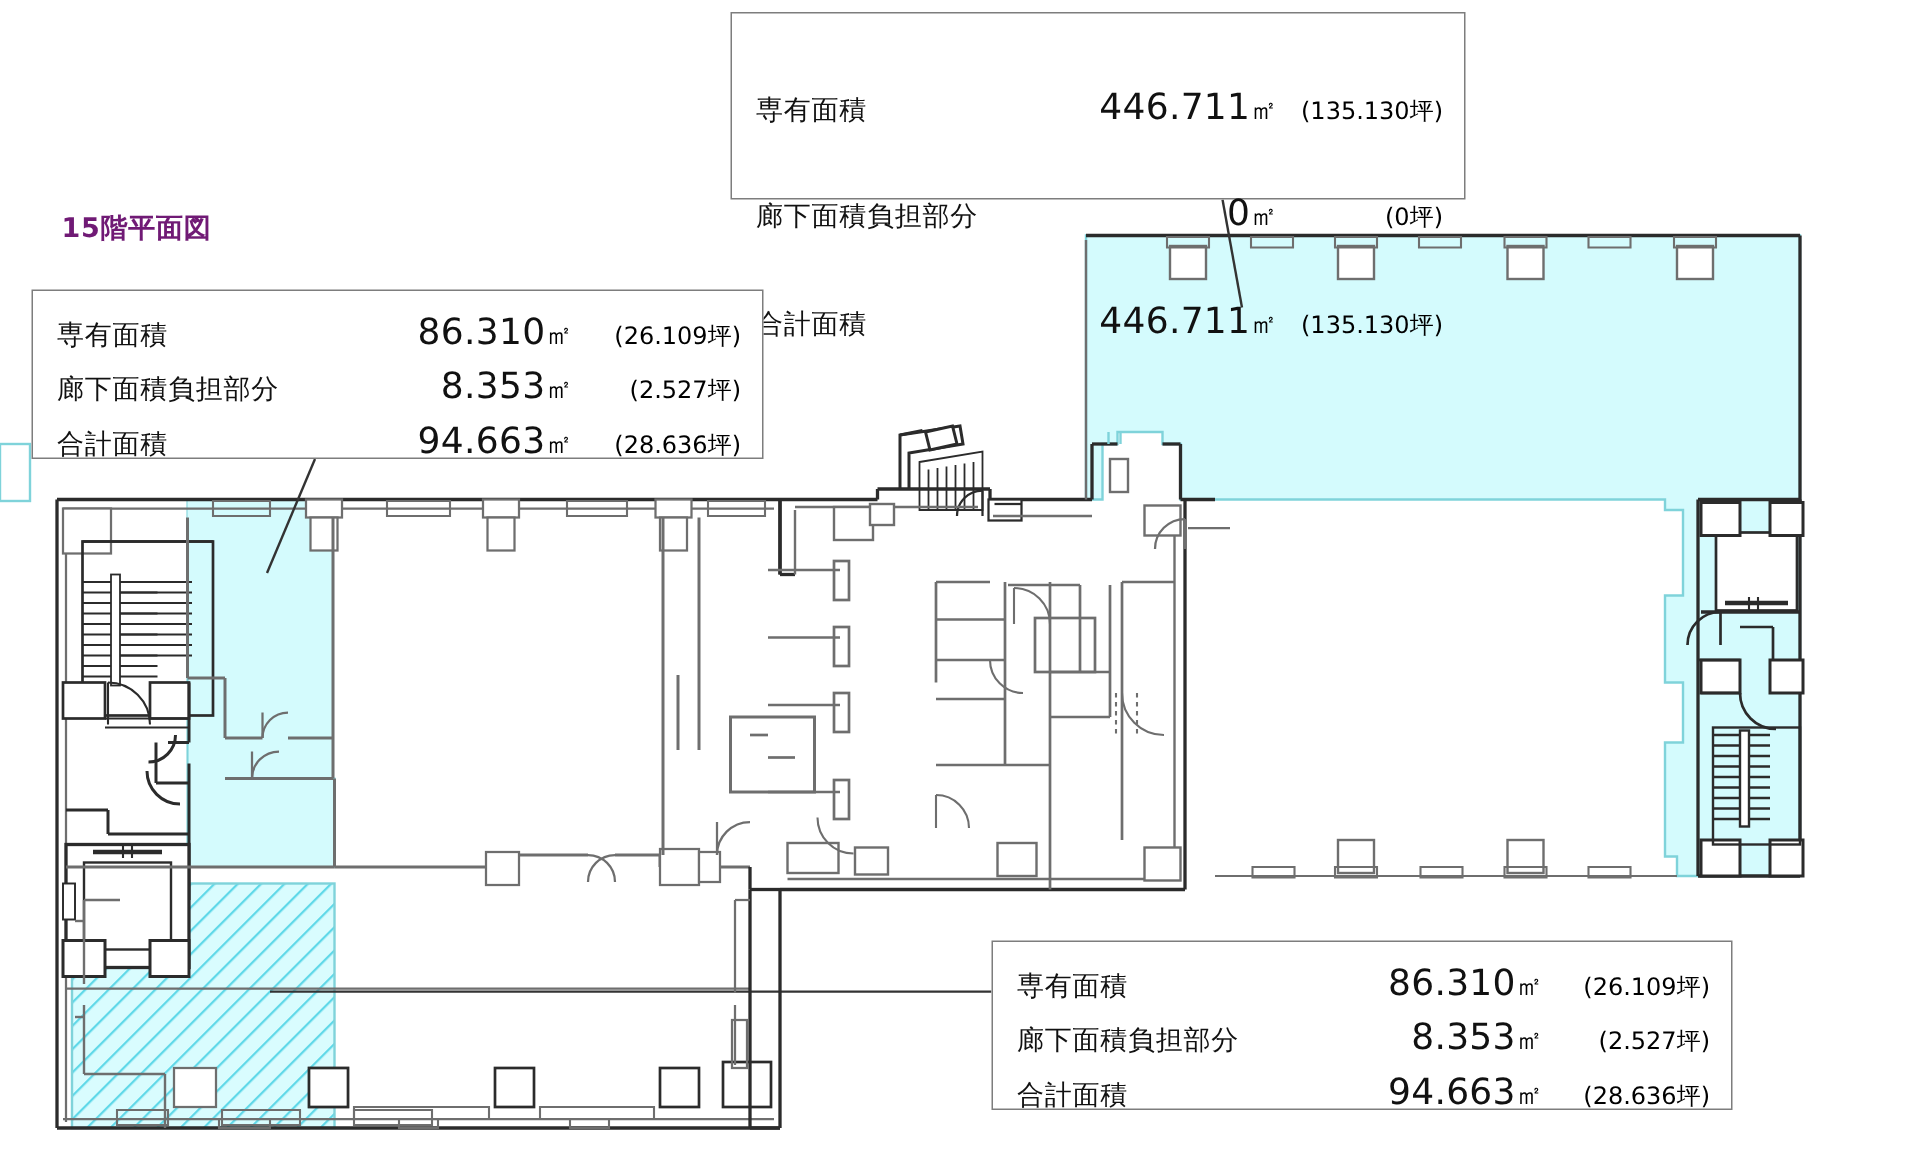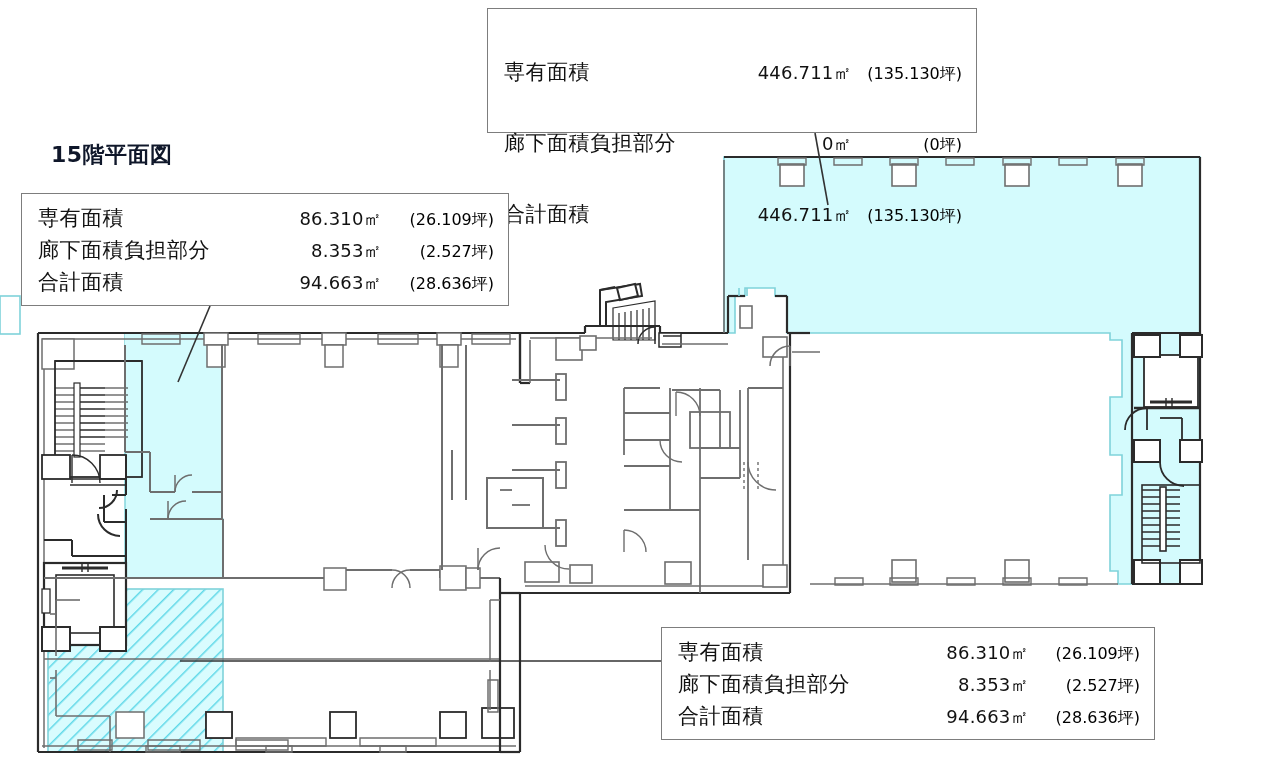--- a/index.html
+++ b/index.html
@@ -18,50 +18,50 @@
 
   #stage {
     position: absolute;
     left: 0; top: 0;
     width: 1280px; height: 768px;
   }
 
   
   .plan-title {
     position: absolute;
-    left: 51px; top: 140px;
-    font-size: 22px;
+    left: 41px; top: 140px;
+    font-size: 18px;
     font-weight: 700;
     letter-spacing: 0.5px;
-    color: #0f172a;
+    color: #701a75;
     white-space: nowrap;
   }
 
   
   .callout {
     position: absolute;
     background: #ffffff;
     border: 1px solid #7d7d7d;
     box-sizing: border-box;
     z-index: 40;
     padding: 9px 14px 9px 16px;
   }
   .callout .crow {
     display: flex;
     align-items: baseline;
     white-space: nowrap;
     line-height: 1.52;
   }
   .clabel {
-    font-size: 21px;
+    font-size: 18px;
     color: #111;
     letter-spacing: 0.5px;
   }
   .cval {
-    font-size: 18px;
+    font-size: 24px;
     color: #111;
     text-align: right;
     font-family: "DejaVu Sans", "Liberation Sans", sans-serif;
     letter-spacing: 0.2px;
   }
   .cunit { font-size: 18px; }
 
   
   #callout-top {
     left: 487px; top: 8px;

